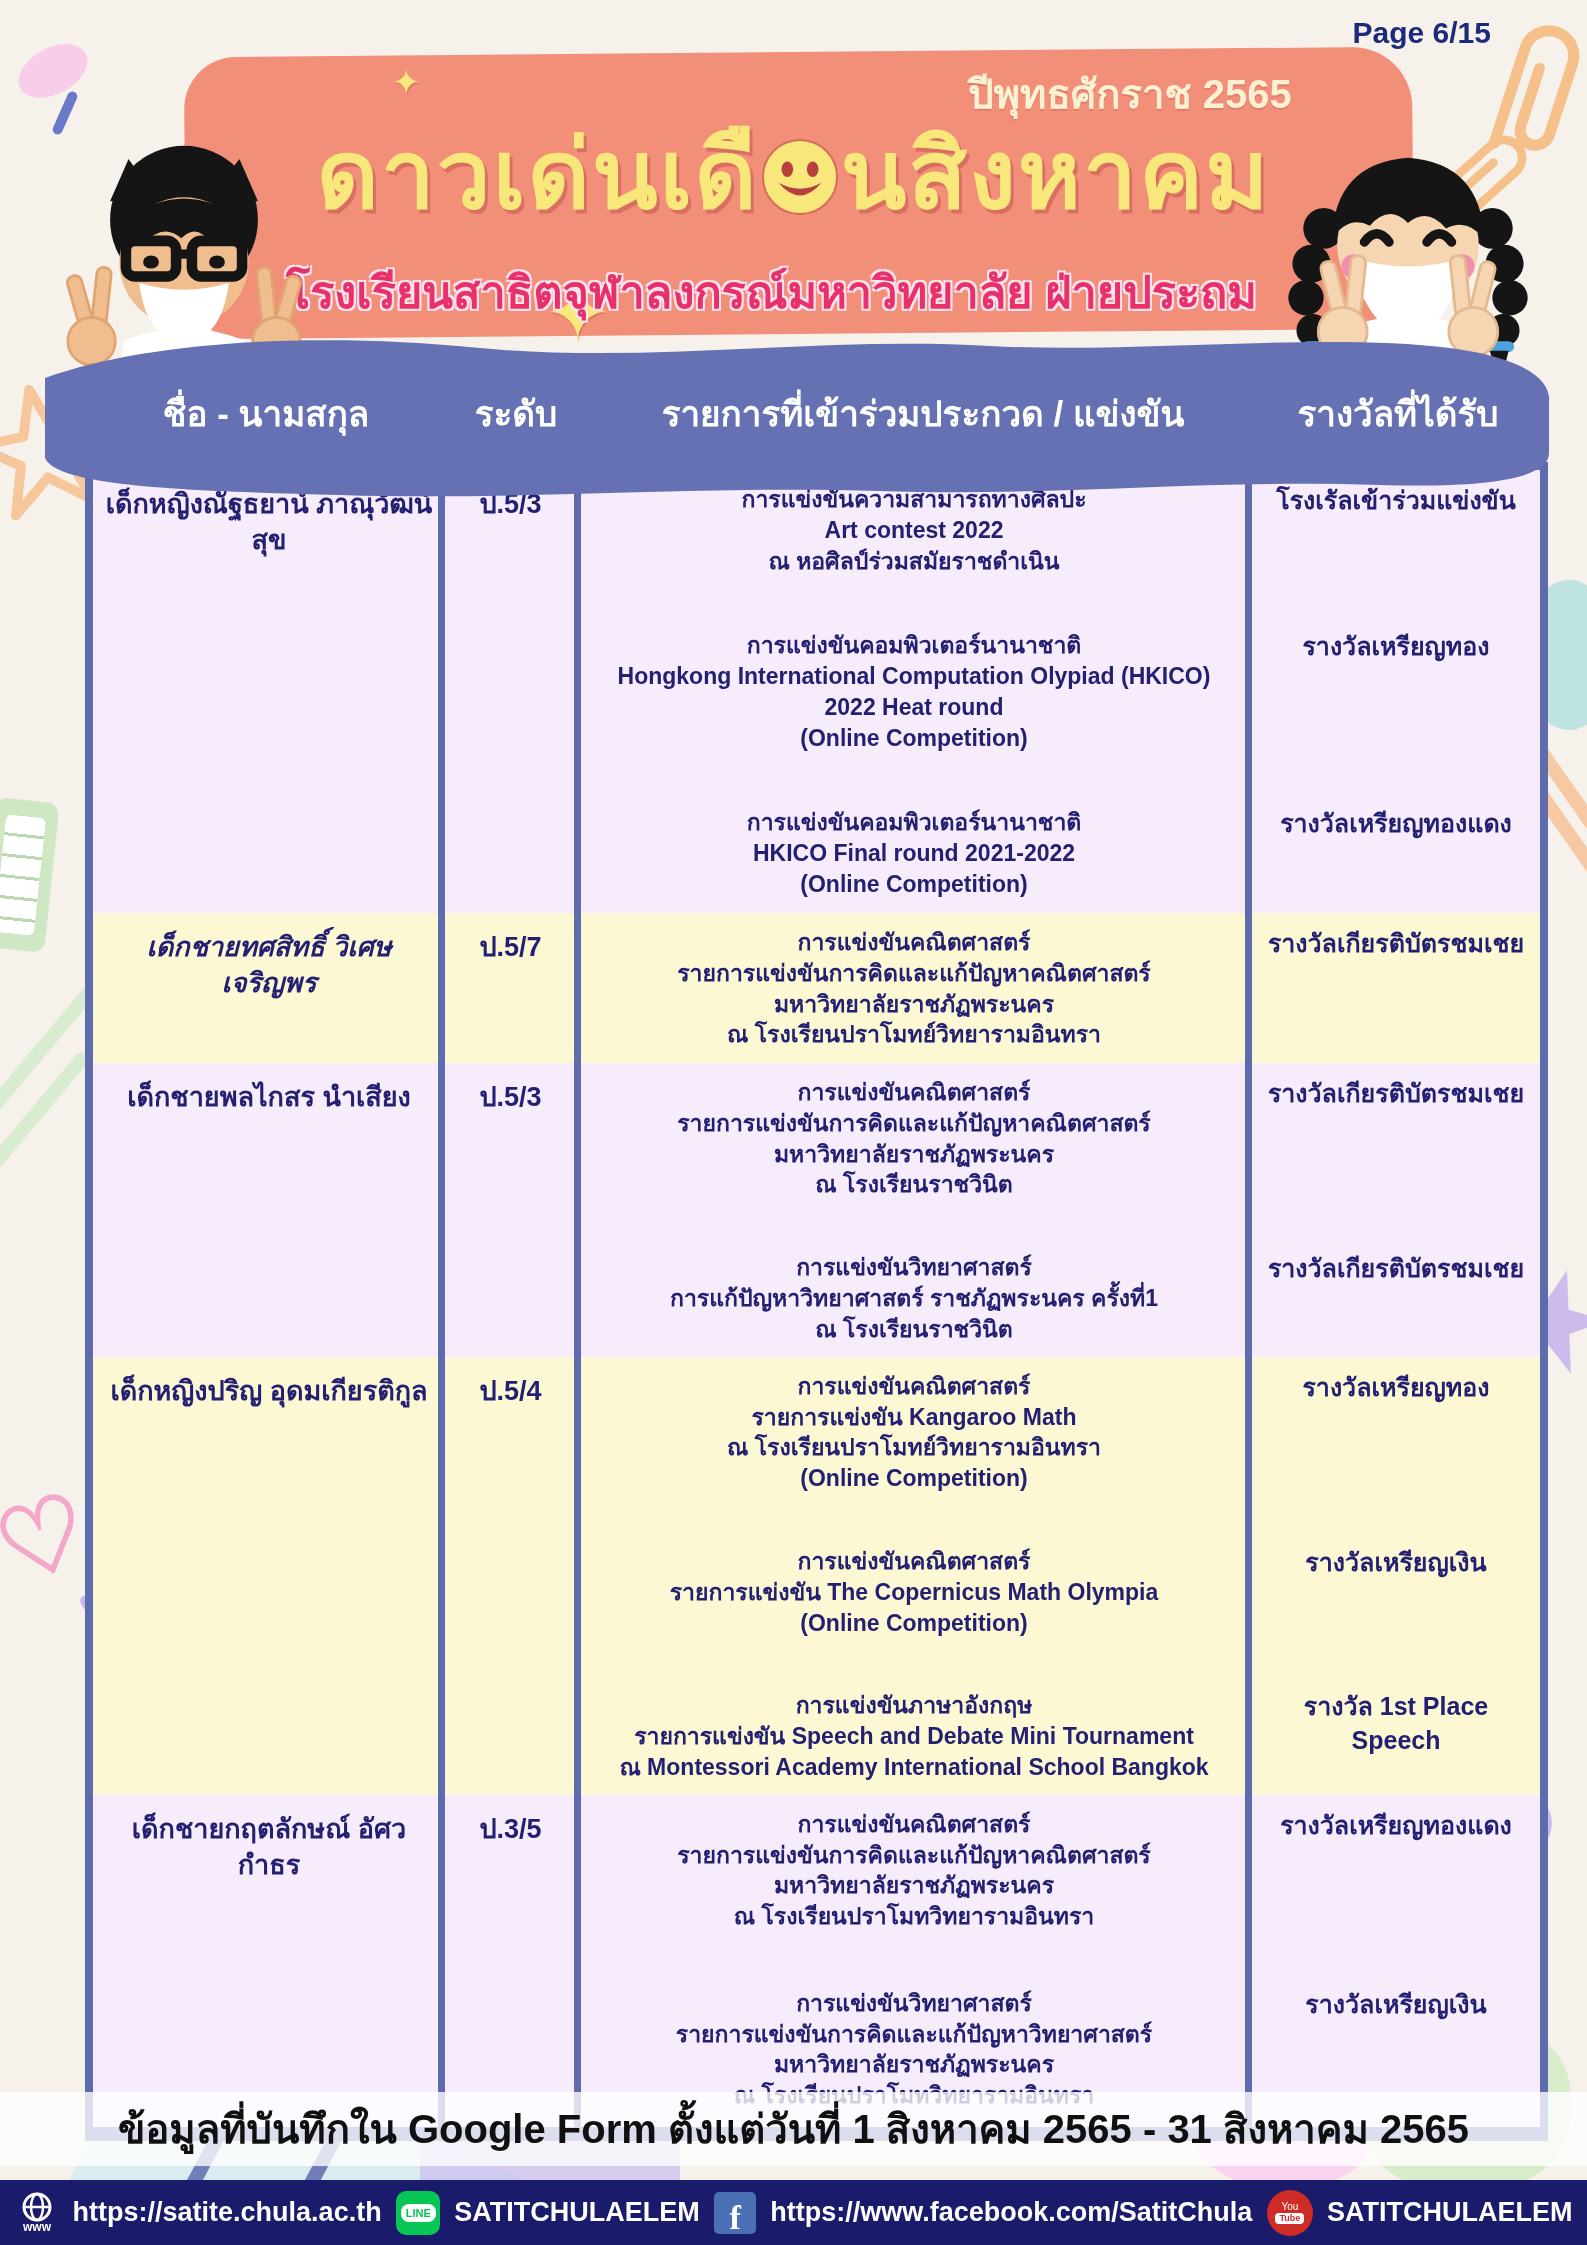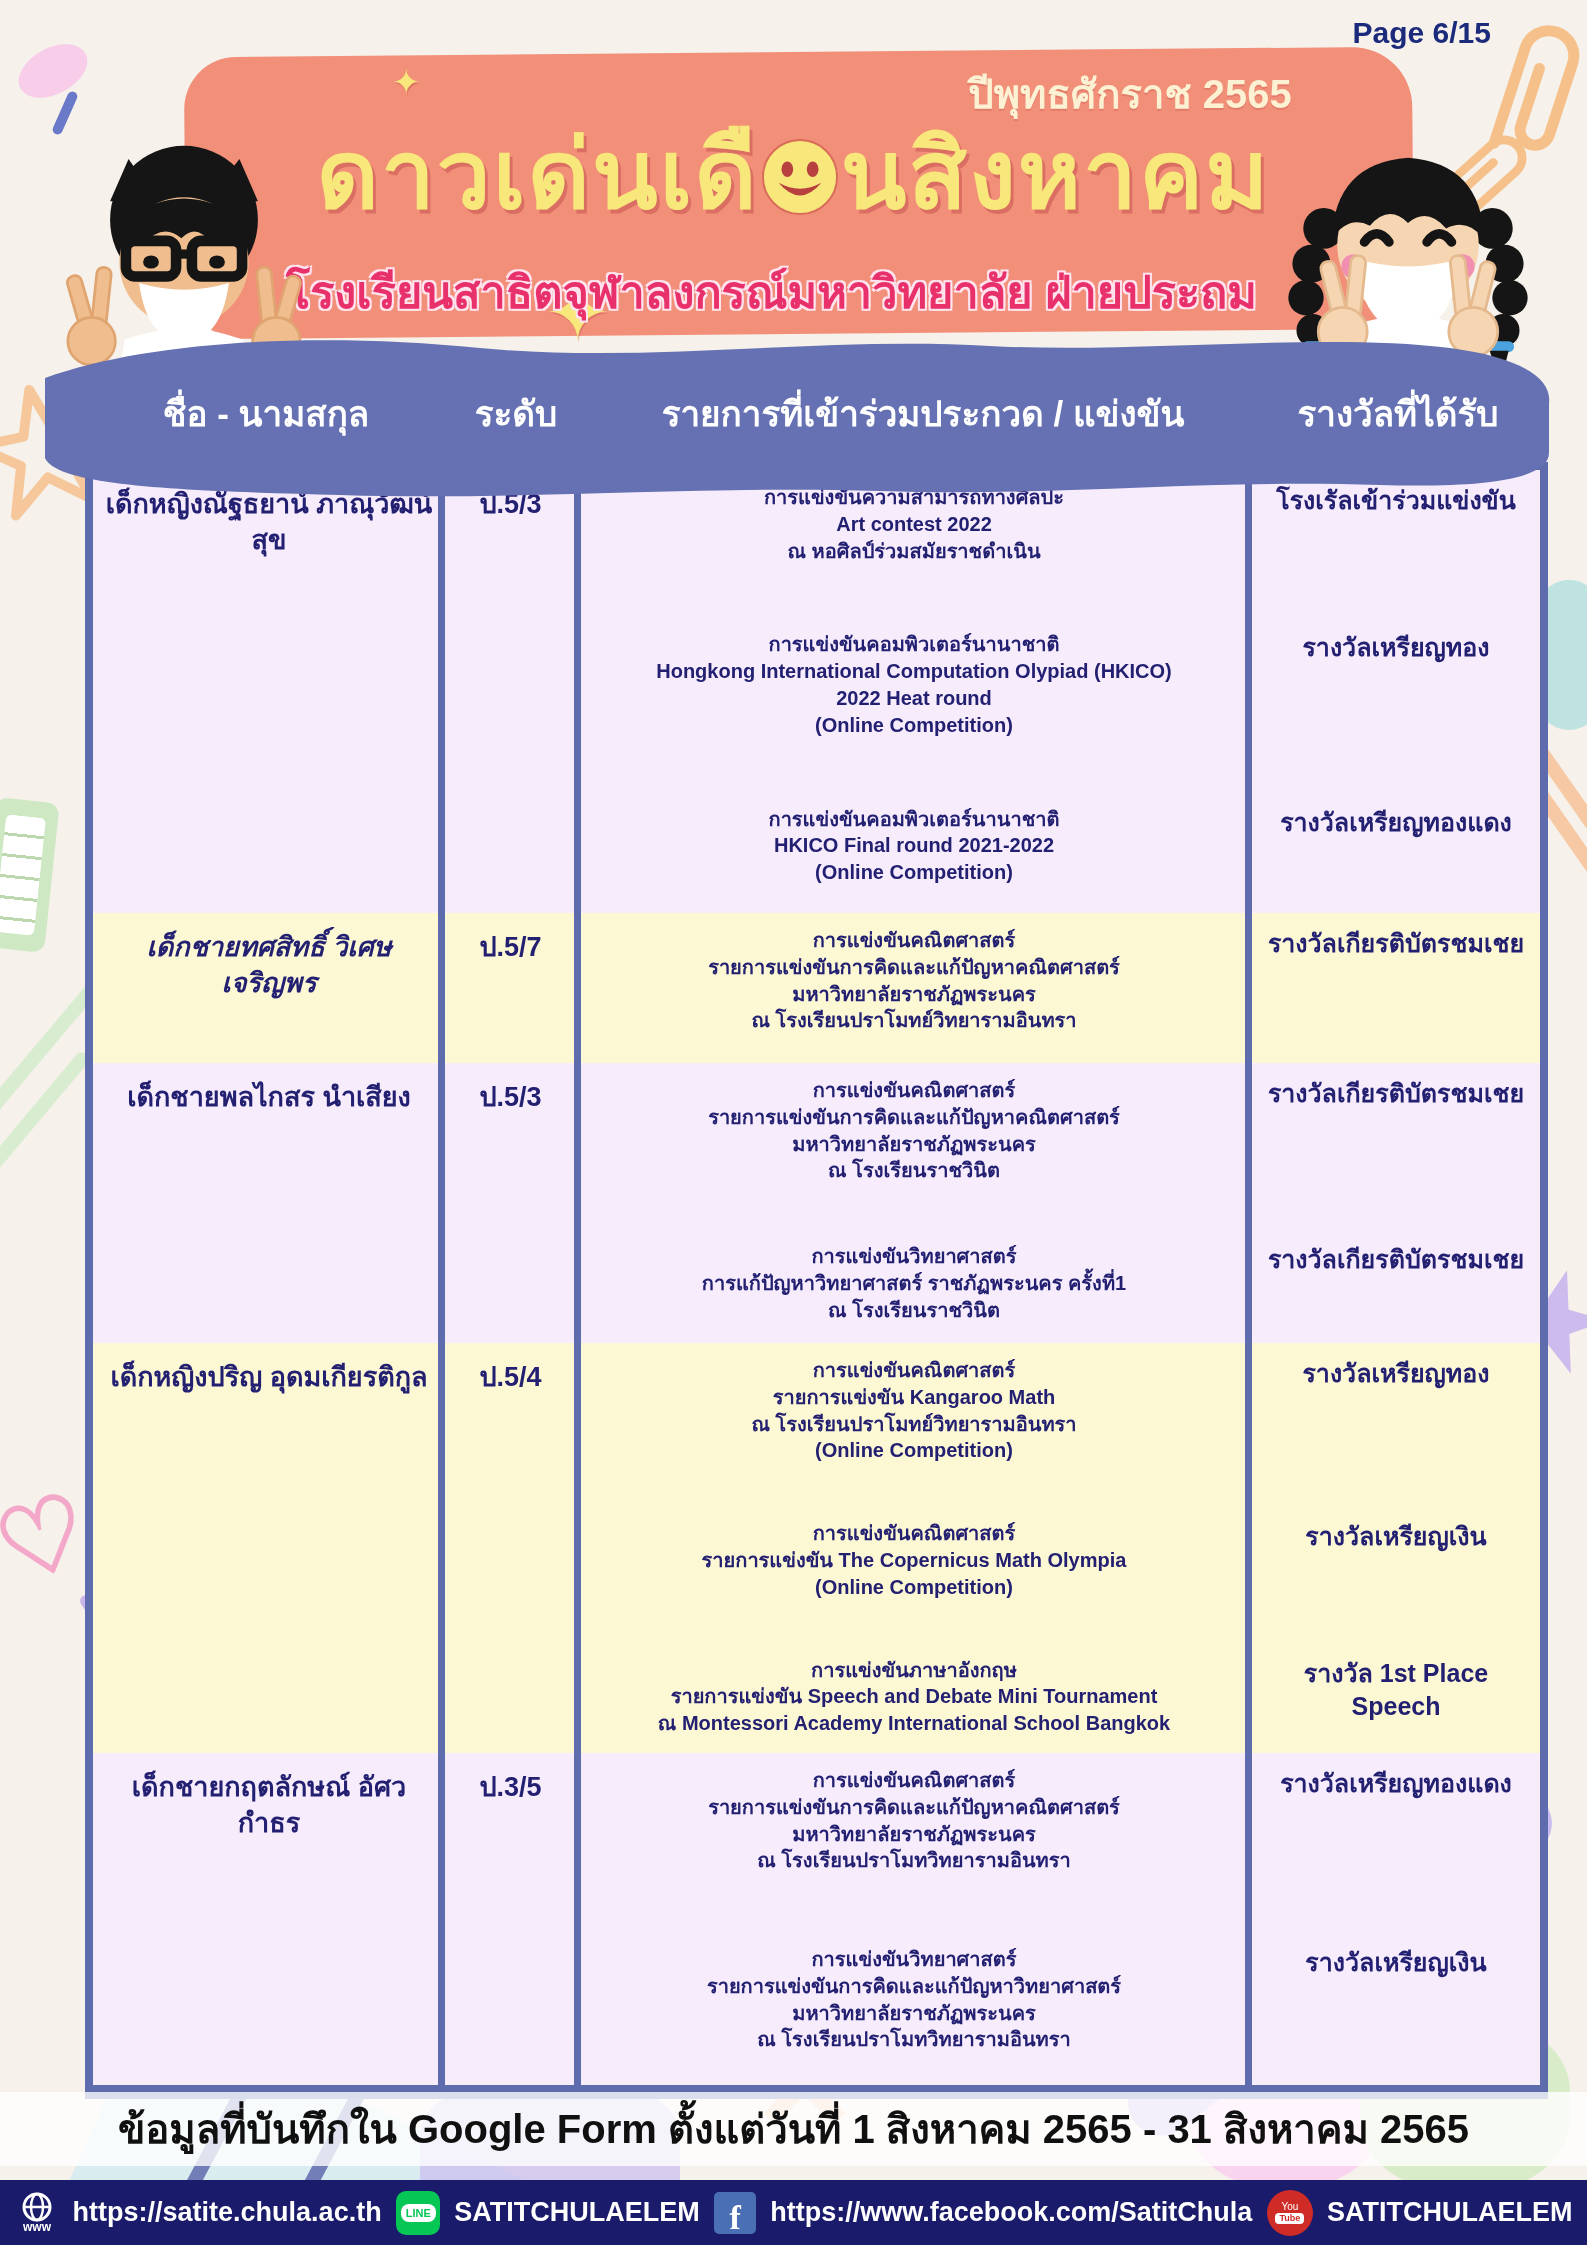--- a/index.html
+++ b/index.html
@@ -40,21 +40,21 @@
             top:386px;white-space:nowrap;}
   
   .table-wrap{left:85px;top:462px;width:1463px;z-index:2;border:8px solid #5e6bad;border-bottom:14px solid #5e6bad;
               box-sizing:border-box;background:#5e6bad;}
   .trow{display:grid;grid-template-columns:352px 131px 676px 1fr;position:relative;}
   .trow.lavender{background:#f6ecfc;}
   .trow.yellow{background:#fdf8d4;}
   .cell{color:#232072;font-weight:bold;text-align:center;line-height:1.34;}
   .cell.name{grid-column:1;font-size:27px;padding:16px 8px 0;}
   .cell.level{grid-column:2;font-size:27px;padding:16px 4px 0;}
-  .cell.comp{grid-column:3;font-size:20px;padding:14px 12px 12px;}
+  .cell.comp{grid-column:3;font-size:23px;padding:14px 12px 12px;}
   .cell.award{grid-column:4;font-size:25px;padding:14px 8px 12px;}
   .cell.comp.later,.cell.award.later{padding-top:40px;}
   .vline{position:absolute;top:0;bottom:0;width:7px;background:#5e6bad;z-index:5;}
   
   .note-band{left:0;top:2092px;width:1587px;height:74px;background:rgba(255,255,255,.78);z-index:2;
              display:flex;align-items:center;justify-content:center;}
   .note-text{font-size:40px;font-weight:bold;color:#101010;white-space:nowrap;}
   
   .footer{left:0;top:2180px;width:1587px;height:65px;background:#1b1b6b;z-index:3;
           display:flex;align-items:center;justify-content:space-evenly;}

